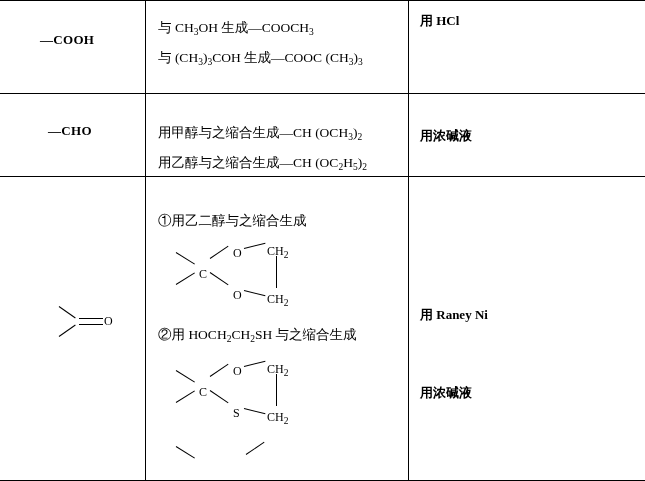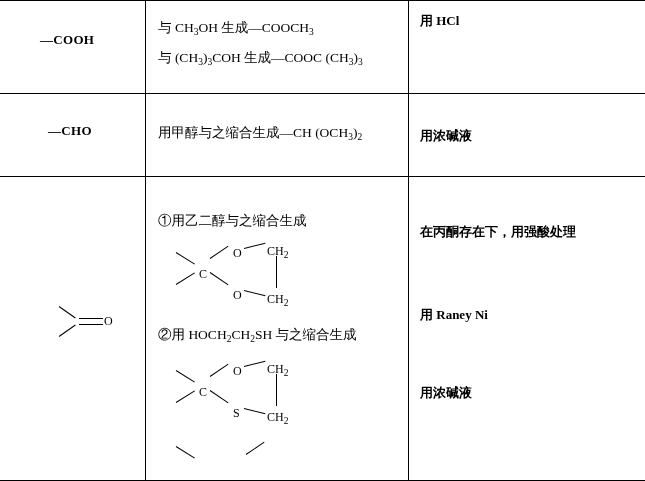--- a/index.html
+++ b/index.html
@@ -135,20 +135,23 @@
     <div>用 HCl</div>
   </div>
 
   <div class="cell label-cell" id="r2-label">
     <span>—CHO</span>
   </div>
 
   <div class="cell mid-cell" id="r2-mid">
     <div>
       用甲醇与之缩合生成—CH (OCH<sub>3</sub>)<sub>2</sub>
+    </div>
+    <div>
+      用乙醇与之缩合生成—CH (OC<sub>2</sub>H<sub>5</sub>)<sub>2</sub>
     </div>
   </div>
 
   <div class="cell right-cell bold" id="r2-right">
     <div>用浓碱液</div>
   </div>
 
   <div id="ketone">
 
     <div class="sline" style="left:4px; top:6px; width:20px; height:1px; transform:rotate(35deg); transform-origin:left center;"></div>
@@ -198,23 +201,20 @@
 
 
     <div class="struct" style="height:60px; margin: 6px 0 0 18px;">
       <div class="sline" style="left:0px; top:6px; width:22px; height:1px; transform:rotate(32deg); transform-origin:left center;"></div>
 
       <div class="sline" style="left:70px; top:14px; width:22px; height:1px; transform:rotate(-34deg); transform-origin:left center;"></div>
 
     </div>
   </div>
 
-  <div class="cell right-cell bold" id="r3-right-1">
-    <div>在丙酮存在下，用强酸处理</div>
-  </div>
   <div class="cell right-cell bold" id="r3-right-3">
     <div>用浓碱液</div>
   </div>
   <div class="cell right-cell bold" id="r3-right-2">
     <div>用 Raney Ni</div>
   </div>
 
 </div>
 
 </body></html>

